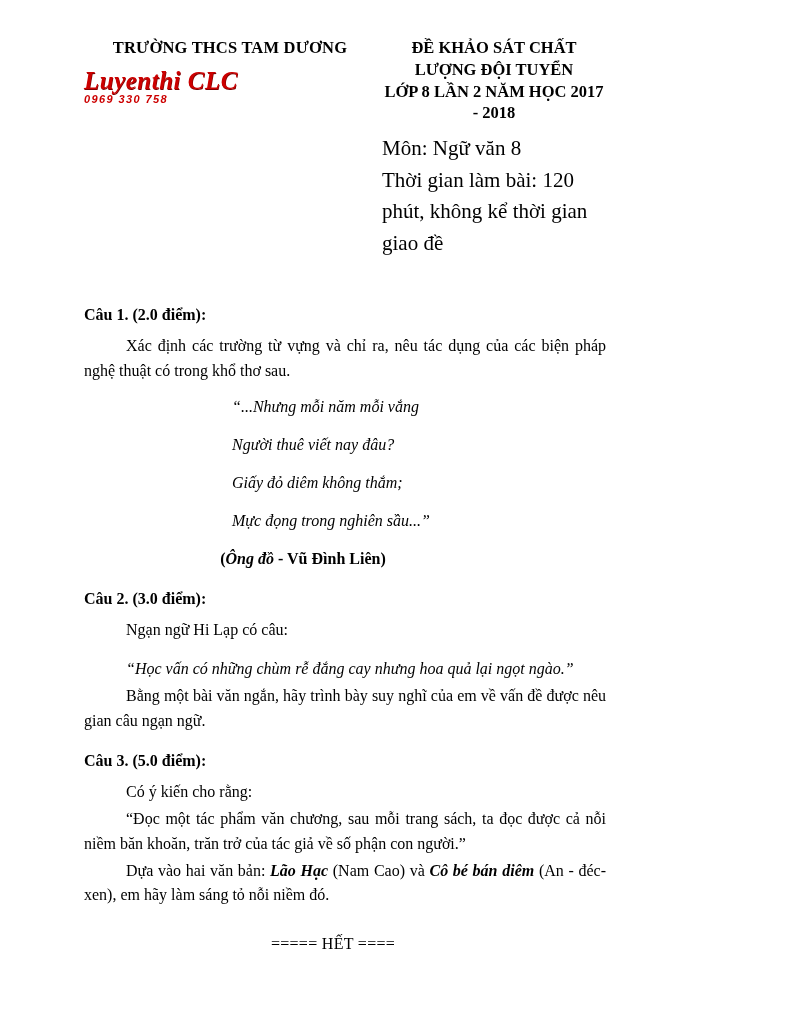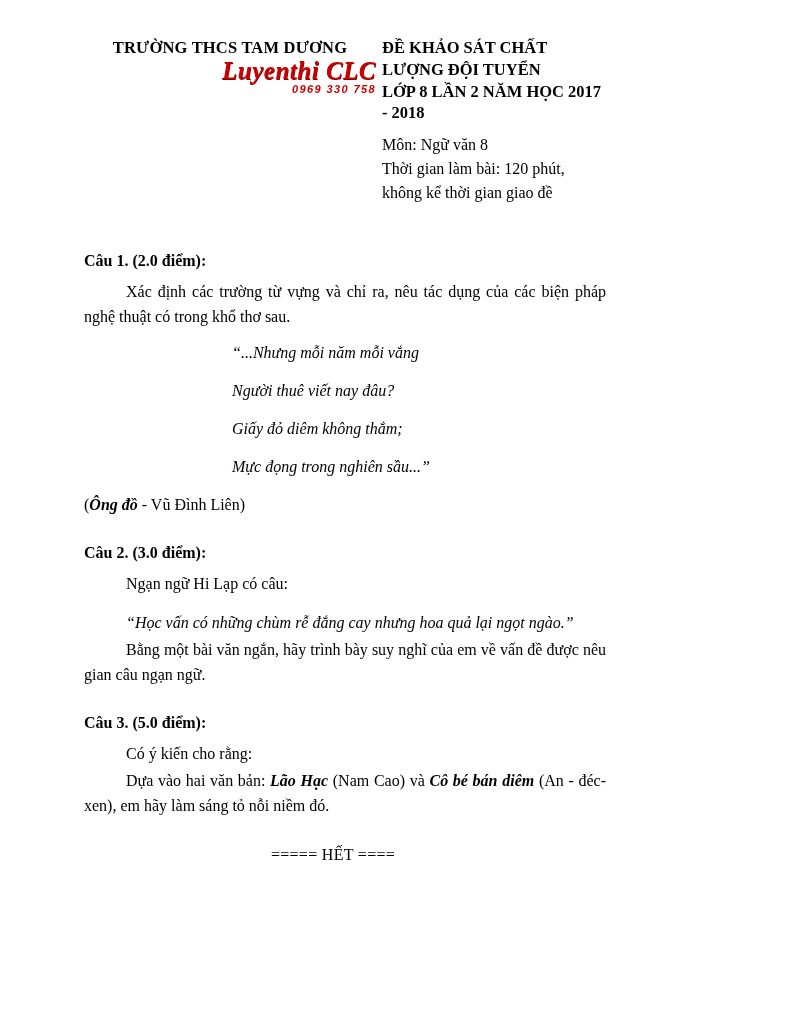--- a/index.html
+++ b/index.html
@@ -35,22 +35,22 @@
     text-align: center;
     padding-top: 4px;
   }
   .school-name {
     font-size: 16.5px;
     font-weight: bold;
     letter-spacing: 0.2px;
     white-space: nowrap;
   }
   .logo-block {
-    margin-top: 0;
-    text-align: right;
+    margin-top: 10px;
+    text-align: left;
     line-height: 1;
   }
   .logo-text {
     color: #cc0000;
     font-family: "Liberation Serif", "DejaVu Serif", serif;
     font-style: italic;
     font-weight: bold;
     font-size: 25px;
     letter-spacing: 0.5px;
     text-shadow: 0.5px 0.5px 0 #7a0000;
@@ -63,60 +63,61 @@
     font-weight: bold;
     font-size: 11px;
     letter-spacing: 1.4px;
   }
   .header-right {
     flex: 1;
     padding-left: 6px;
     padding-top: 3px;
   }
   .exam-title {
-    text-align: left;
+    text-align: center;
     font-size: 16.5px;
     font-weight: bold;
     line-height: 1.32;
   }
   .exam-meta {
     margin-top: 9px;
-    font-size: 16px;
+    font-size: 21px;
     line-height: 1.5;
   }
 
   
   .body-content {
     margin-top: 44px;
     font-size: 16px;
     line-height: 1.55;
   }
   .q-head {
     font-weight: bold;
     font-size: 16px;
-    margin-top: 24px;
+    margin-top: 16px;
     margin-bottom: 6px;
   }
   .q-head.first { margin-top: 0; }
   .para {
     text-indent: 42px;
     text-align: justify;
     margin: 0 0 2px 0;
   }
   .poem-line {
     font-style: italic;
     margin: 0 0 13px 0;
     padding-left: 148px;
   }
   .poem-first { margin-top: 12px; }
   .poem-attrib {
-    text-align: left;
+    text-align: center;
     margin-top: 8px;
     margin-bottom: 4px;
     padding-right: 84px;
+    font-weight: bold;
   }
   .poem-attrib b { font-style: italic; }
   .quote {
     text-indent: 42px;
     font-style: italic;
     margin: 14px 0 2px 0;
   }
   .quote-norm {
     text-indent: 42px;
     margin: 0 0 2px 0;
@@ -172,18 +173,19 @@
 
     <p class="poem-attrib">(<b>Ông đồ</b><span> - Vũ Đình Liên)</span></p>
 
     <div class="q-head">Câu 2. (3.0 điểm):</div>
     <p class="quote-norm">Ngạn ngữ Hi Lạp có câu:</p>
     <p class="quote">“Học vấn có những chùm rễ đắng cay nhưng hoa quả lại ngọt ngào.”</p>
     <p class="para">Bằng một bài văn ngắn, hãy trình bày suy nghĩ của em về vấn đề được nêu gian câu ngạn ngữ.</p>
 
     <div class="q-head">Câu 3. (5.0 điểm):</div>
     <p class="quote-norm">Có ý kiến cho rằng:</p>
+    <p class="para">“Đọc một tác phẩm văn chương, sau mỗi trang sách, ta đọc được cả nỗi niềm băn khoăn, trăn trở của tác giả về số phận con người.”</p>
     <p class="para"><span>Dựa vào hai văn bản: </span><span class="bolditalic">Lão Hạc</span><span> (Nam Cao) và </span><span class="bolditalic">Cô bé bán diêm</span><span> (An - đéc- xen), em hãy làm sáng tỏ nỗi niềm đó.</span></p>
 
     <div class="end-mark">===== HẾT ====</div>
 
   </div>
 </div>
 
 </body></html>

